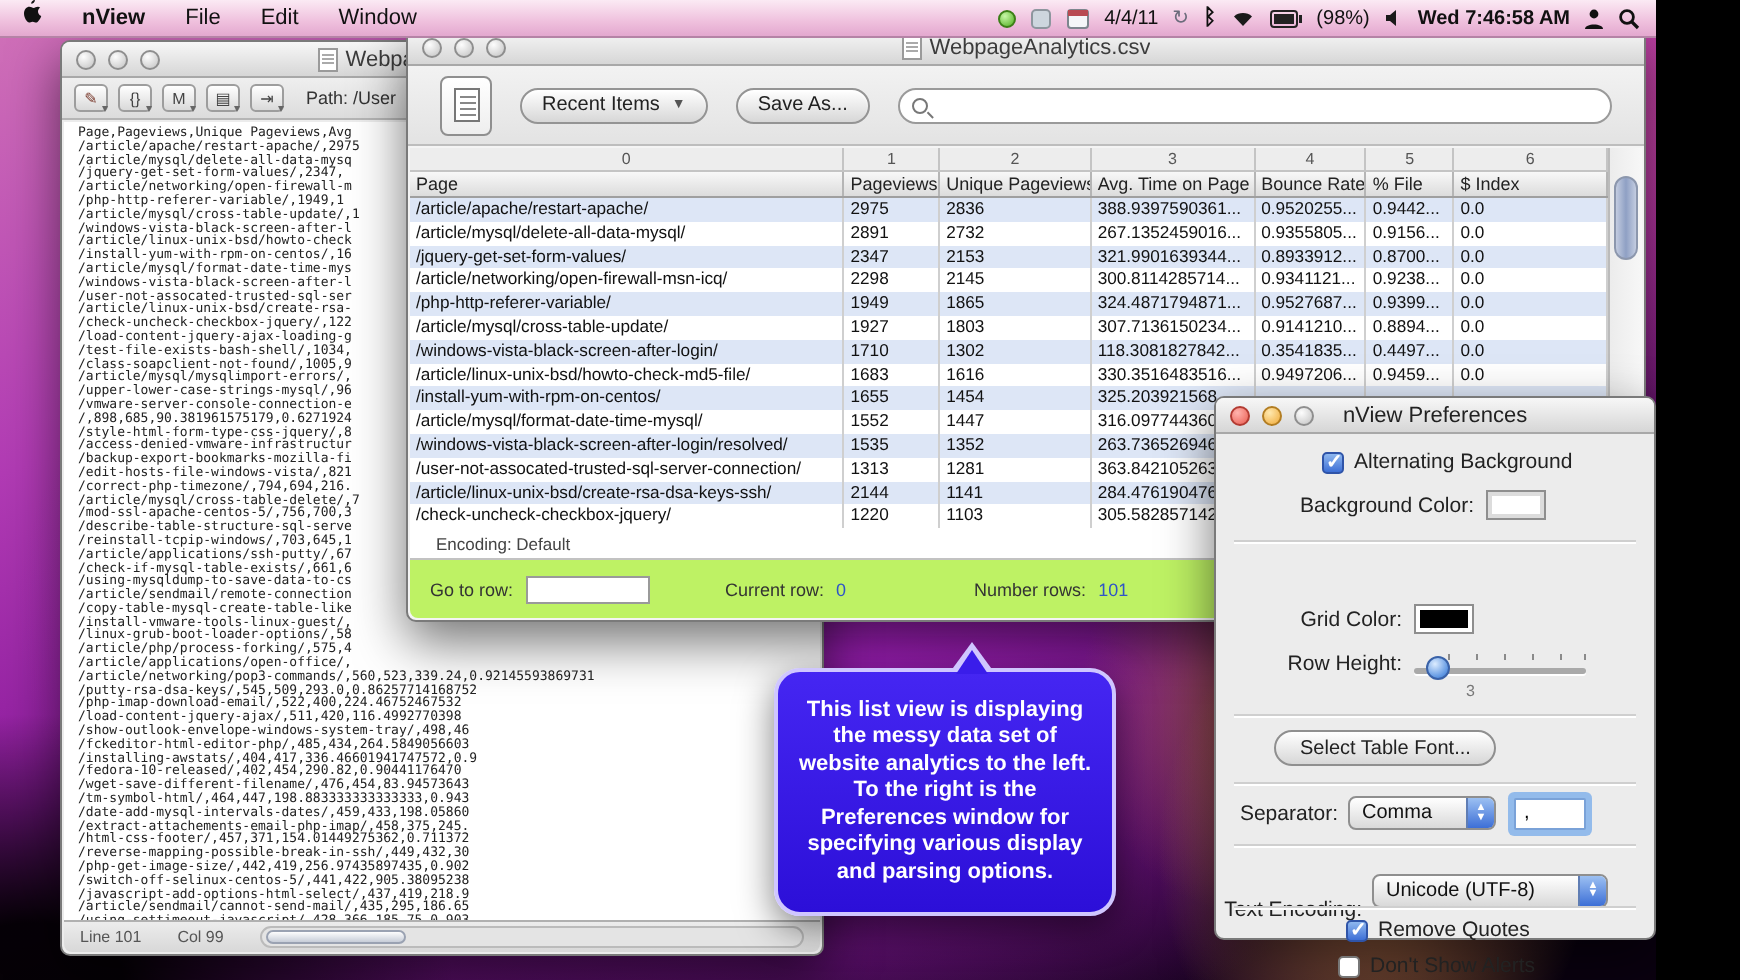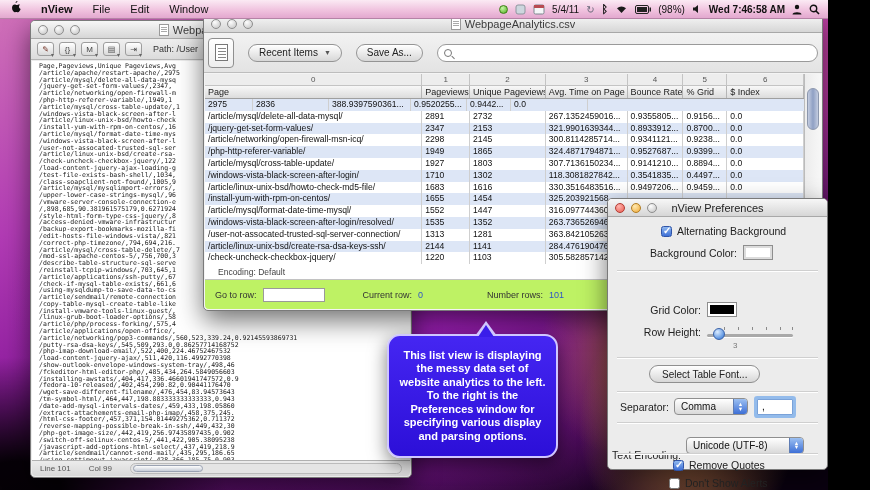--- a/index.html
+++ b/index.html
@@ -56,21 +56,21 @@
      font-family:"DejaVu Sans Mono",monospace; font-size:6.5px; line-height:6.8px; color:#222; padding:2px 0 0 7px; white-space:pre; }
   #editor .statusbar { position:absolute; left:1px; right:1px; bottom:1px; height:16px;
      background:linear-gradient(#ececec,#d8d8d8); border-top:1px solid #b0b0b0; border-radius:0 0 4px 4px;
      display:flex; align-items:center; font-size:8px; color:#555; gap:18px; padding:0 8px; }
   .hscroll { flex:1; height:11px; background:#e4e4e4; border:1px solid #bbb; border-radius:6px; position:relative; }
   .hscroll .thumb { position:absolute; left:2px; top:1px; width:70px; height:7px; border-radius:5px;
      background:linear-gradient(#fdfdfd,#c7cdd8); border:1px solid #9aa2b2; }
 
   
   #csvwin { left:203px; top:14px; width:620px; height:297px; z-index:2; background:#f4f4f4; }
-  #csvwin .toolbar { height:40px; display:flex; align-items:center; gap:14px; padding:0 4px;
+  #csvwin .toolbar { height:40px; display:flex; align-items:center; gap:14px; padding:0 16px;
      background:linear-gradient(#f2f2f2,#e3e3e3); border-bottom:1px solid #bdbdbd; }
   .bigdoc { width:26px; height:30px; background:linear-gradient(#fff,#eee); border:1px solid #8f8f8f; border-radius:4px;
      display:flex; align-items:center; justify-content:center; }
   .bigdoc .pg { width:13px; height:17px; background:#fff; border:1px solid #777; position:relative; }
   .bigdoc .pg:after { content:""; position:absolute; left:2px; top:3px; width:8px; height:1px; background:#888;
      box-shadow:0 3px 0 #888,0 6px 0 #888, -0 9px 0 #888; }
   .pill { height:18px; border-radius:10px; background:linear-gradient(#ffffff,#d7d7d7); border:1px solid #949494;
      font-size:10px; color:#222; display:flex; align-items:center; padding:0 10px; box-shadow:0 1px 1px rgba(255,255,255,.8) inset; }
   .pill .arrow { margin-left:6px; font-size:7px; color:#555; }
   .searchfield { flex:1; height:18px; border-radius:10px; background:#fff; border:1px solid #9a9a9a;
@@ -164,21 +164,21 @@
         <svg width="11" height="11" viewBox="0 0 11 11">
             <rect x="1" y="1" width="9" height="9" rx="2" fill="#cdd6de" stroke="#8d969e"></rect>
           </svg>
       </span>
       <span class="mb-ic">
         <svg width="12" height="11" viewBox="0 0 12 11">
             <rect x="1" y="1" width="10" height="9" rx="1.5" fill="#f4f6f8" stroke="#7d868e"></rect>
             <rect x="1" y="1" width="10" height="3" fill="#b84a52"></rect>
           </svg>
       </span>
-      <span>5/4/11</span>
+      <span>4/4/11</span>
       <span class="mb-ic" style="color:#6b6b7b;">↻</span>
       <span class="runic">ᛒ</span>
       <span class="mb-ic">
         <svg width="13" height="10" viewBox="0 0 13 10">
             <path d="M6.5 9 L2 4.2 A7 7 0 0 1 11 4.2 Z" fill="#1a1a1a"></path>
           </svg>
       </span>
       <span class="mb-ic">
         <svg width="16" height="9" viewBox="0 0 16 9">
             <rect x="0.5" y="0.5" width="13" height="8" rx="1.5" fill="none" stroke="#222"></rect>
@@ -276,25 +276,26 @@
             <div class="idxcell" style="width: 56px;">4</div>
             <div class="idxcell" style="width: 44px;">5</div>
             <div class="idxcell" style="width: 77px;">6</div>
           </div>
         <div class="hdrrow">
             <div class="hdrcell" style="width: 218px;">Page</div>
             <div class="hdrcell" style="width: 48px;">Pageviews</div>
             <div class="hdrcell" style="width: 76px;">Unique Pageviews</div>
             <div class="hdrcell" style="width: 82px;">Avg. Time on Page</div>
             <div class="hdrcell" style="width: 56px;">Bounce Rate</div>
-            <div class="hdrcell" style="width: 44px;">% Grid</div>
+            <div class="hdrcell" style="width: 44px;">% File</div>
             <div class="hdrcell" style="width: 77px;">$ Index</div>
           </div>
         <div id="tbody">
             <div class="trow alt">
+              <div class="tcell" style="width: 218px;">/article/apache/restart-apache/</div>
               <div class="tcell" style="width: 48px;">2975</div>
               <div class="tcell" style="width: 76px;">2836</div>
               <div class="tcell" style="width: 82px;">388.9397590361...</div>
               <div class="tcell" style="width: 56px;">0.9520255...</div>
               <div class="tcell" style="width: 44px;">0.9442...</div>
               <div class="tcell" style="width: 77px;">0.0</div>
             </div>
             <div class="trow">
               <div class="tcell" style="width: 218px;">/article/mysql/delete-all-data-mysql/</div>
               <div class="tcell" style="width: 48px;">2891</div>
@@ -473,21 +474,21 @@
             <span class="tick" style="left:59px;"></span>
           <span class="tick" style="left:73px;"></span>
             <span class="tick" style="left:85px;"></span>
           <span class="knob"></span>
         </span>
       </div>
       <div class="prow" style="left:124px; top:124px; font-size:8px; color:#777;">
         <span>3</span>
       </div>
       <div class="divider" style="top:140px;"></div>
-      <div class="prow" style="left:40px; top:148px;">
+      <div class="prow" style="left:28px; top:148px;">
         <span class="fontbtn">
             <span>Select Table Font...</span>
           </span>
       </div>
       <div class="divider" style="top:174px;"></div>
       <div class="prow" style="left:0; top:181px; width:100%;">
         <span class="plabel" style="width:60px;">Separator:</span>
         <span class="popup" style="margin-left:5px; width:74px;">
           <span>Comma</span>
           <span class="cap">

